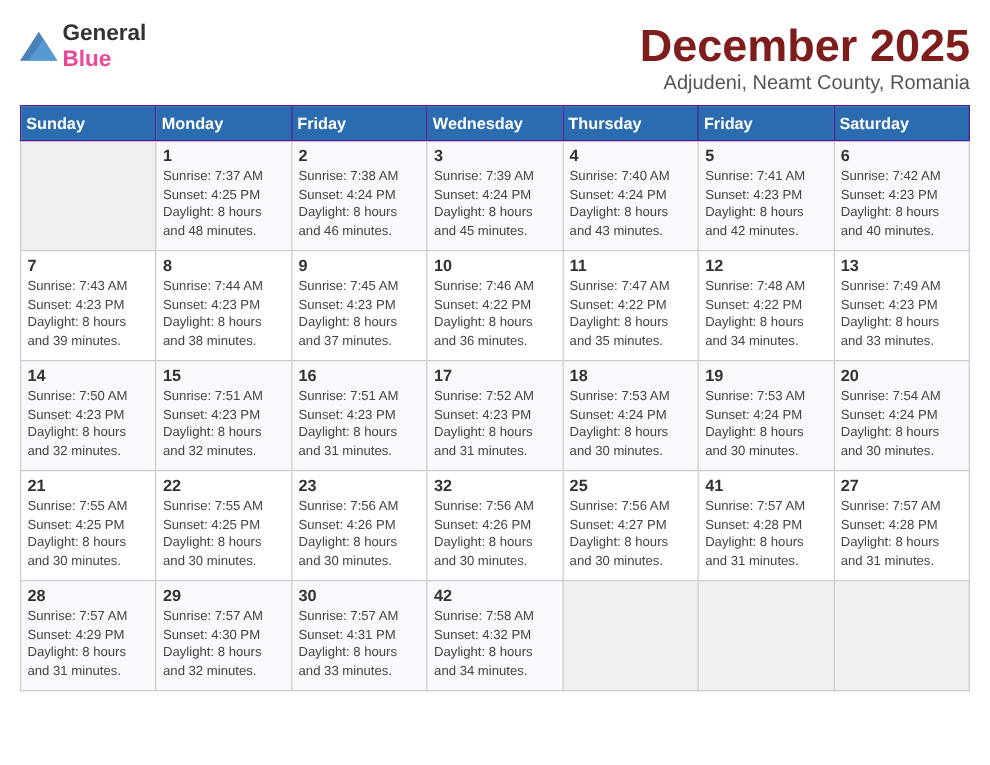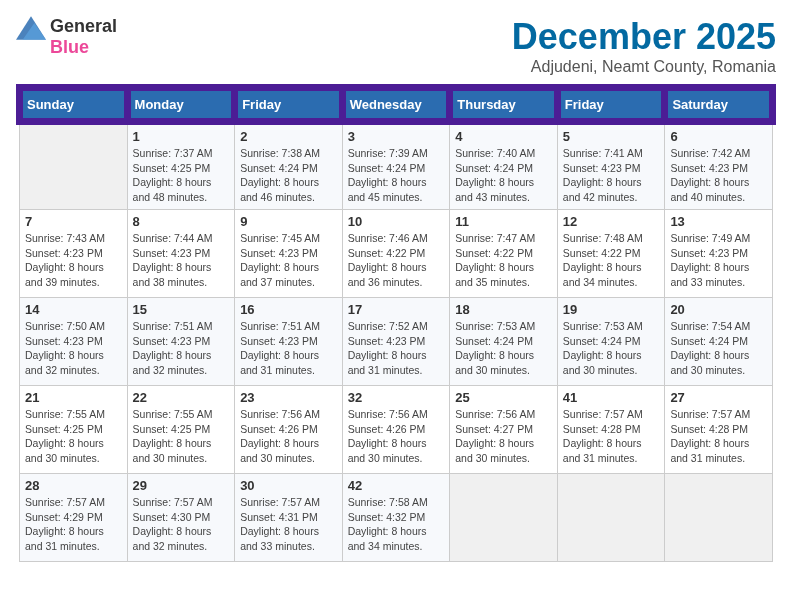--- a/index.html
+++ b/index.html
@@ -11,21 +11,21 @@
       padding: 16px;
     }
     .header-top {
       display: flex;
       justify-content: space-between;
       align-items: flex-start;
       margin-bottom: 4px;
     }
     .logo {
       display: flex;
-      align-items: flex-start;
+      align-items: center;
       gap: 4px;
     }
     .logo-text-general {
       font-size: 18px;
       font-weight: bold;
       color: #333;
     }
     .logo-text-blue {
       font-size: 18px;
       font-weight: bold;
@@ -34,41 +34,41 @@
     .logo-icon {
       width: 30px;
       height: 24px;
     }
     .title-block {
       text-align: right;
     }
     .month-title {
       font-size: 36px;
       font-weight: bold;
-      color: #0369a1;
+      color: #7f1d1d;
     }
     .subtitle {
       font-size: 16px;
       color: #555;
     }
     table {
       width: 100%;
       border-collapse: collapse;
       margin-top: 8px;
     }
     thead tr {
       background-color: #2b6cb0;
       color: #fff;
     }
     thead th {
       padding: 6px 4px;
       font-size: 13px;
       font-weight: bold;
       text-align: left;
-      border: 7px solid #4c1d95;
+      border: 1px solid #4c1d95;
     }
     tbody tr {
       background: #fff;
     }
     tbody tr:nth-child(odd) {
       background: #f7f9fc;
     }
     tbody td {
       border: 1px solid #ccc;
       vertical-align: top;

